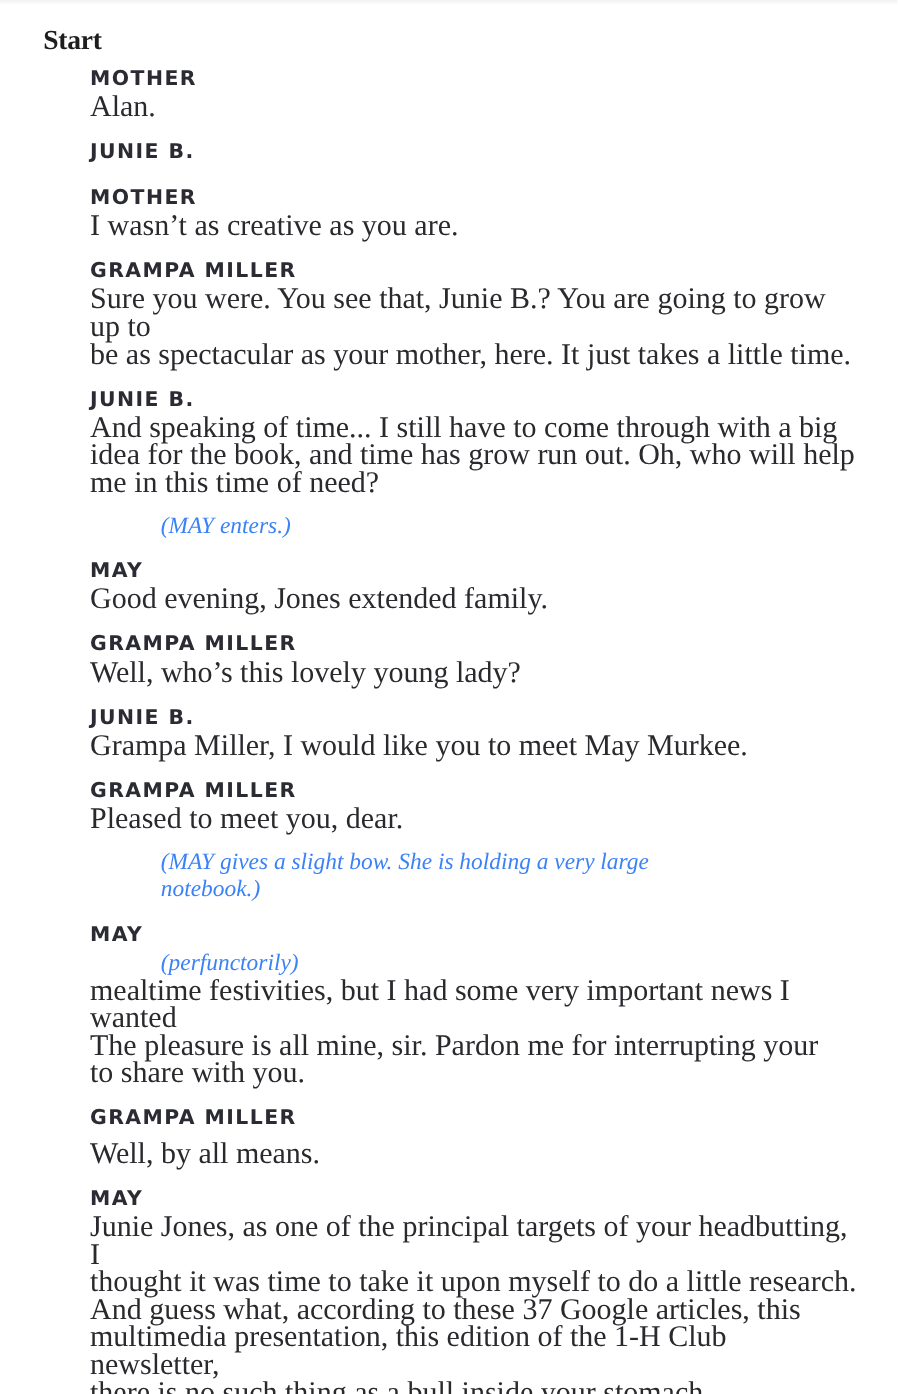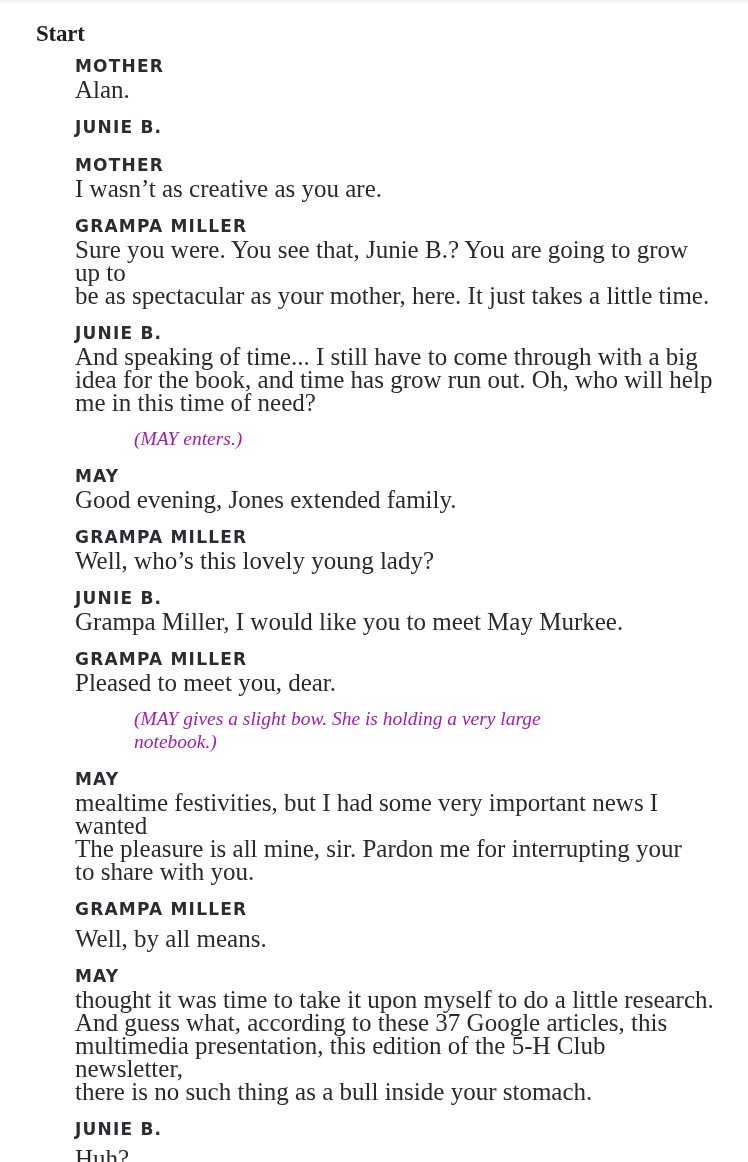--- a/index.html
+++ b/index.html
@@ -2,21 +2,21 @@
 <html><head>
   <meta charset="utf-8">
   <style>
     html, body { margin: 0; padding: 0; background: #ffffff; }
     body { width: 748px; height: 1162px; position: relative; overflow: hidden; color: #2a2a2e; }
     .top-shade { position: absolute; left: 0; top: 0; width: 748px; height: 4px; background: linear-gradient(#f1f1f1, #ffffff); }
     .section-title { position: absolute; left: 36px; top: 21px; font-family: "Liberation Serif", serif; font-weight: bold; font-size: 23px; color: #1e1e1e; letter-spacing: -0.2px; }
     .script { position: absolute; left: 75px; top: 54px; width: 640px; }
     .speaker { text-align: left; width: 616px; font-family: "DejaVu Sans", sans-serif; font-weight: bold; font-size: 17px; letter-spacing: 1.2px; color: #2b2c33; line-height: 24px; height: 24px; }
     .line { font-family: "Liberation Serif", serif; font-size: 25px; line-height: 23px; color: #2a2a2e; }
-    .paren { font-family: "Liberation Serif", serif; font-style: italic; font-size: 19.5px; line-height: 23px; color: #a21caf; padding-left: 59px; }
+    .paren { font-family: "Liberation Serif", serif; font-style: italic; font-size: 19.5px; line-height: 23px; color: #3b82f6; padding-left: 59px; }
     .gap { height: 14px; }
     .gap-dir { height: 13px; }
   </style>
 </head>
 <body>
 
 <div class="top-shade"></div>
 <div class="section-title">Start</div>
 
 <div class="script">
@@ -49,28 +49,30 @@
   <div class="speaker">JUNIE B.</div>
   <div class="line">Grampa Miller, I would like you to meet May Murkee.</div>
   <div class="gap"></div>
   <div class="speaker">GRAMPA MILLER</div>
   <div class="line">Pleased to meet you, dear.</div>
   <div class="gap-dir"></div>
   <div class="paren">(MAY gives a slight bow. She is holding a very large</div>
   <div class="paren">notebook.)</div>
   <div class="gap"></div>
   <div class="speaker">MAY</div>
+  <div class="paren">(perfunctorily)</div>
   <div class="line">mealtime festivities, but I had some very important news I wanted</div>
   <div class="line">The pleasure is all mine, sir. Pardon me for interrupting your</div>
   <div class="line">to share with you.</div>
   <div class="gap"></div>
   <div class="speaker">GRAMPA MILLER</div>
   <div class="line" style="margin-top:6px">Well, by all means.</div>
   <div class="gap"></div>
   <div class="speaker">MAY</div>
+  <div class="line">Junie Jones, as one of the principal targets of your headbutting, I</div>
   <div class="line">thought it was time to take it upon myself to do a little research.</div>
   <div class="line">And guess what, according to these 37 Google articles, this</div>
-  <div class="line">multimedia presentation, this edition of the 5-H Club newsletter,</div>
+  <div class="line">multimedia presentation, this edition of the 1-H Club newsletter,</div>
   <div class="line">there is no such thing as a bull inside your stomach.</div>
   <div class="gap"></div>
   <div class="speaker">JUNIE B.</div>
   <div class="line" style="margin-top:6px">Huh?</div>
 </div>
 
 </body></html>

